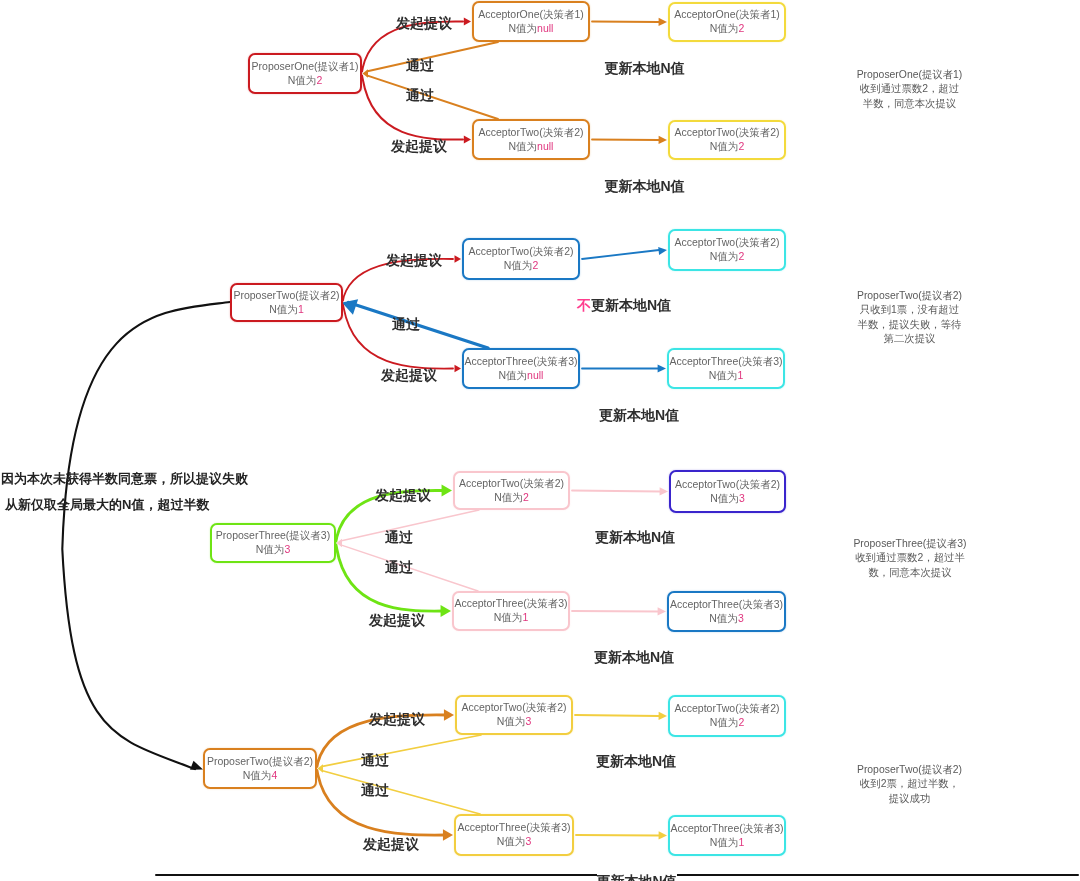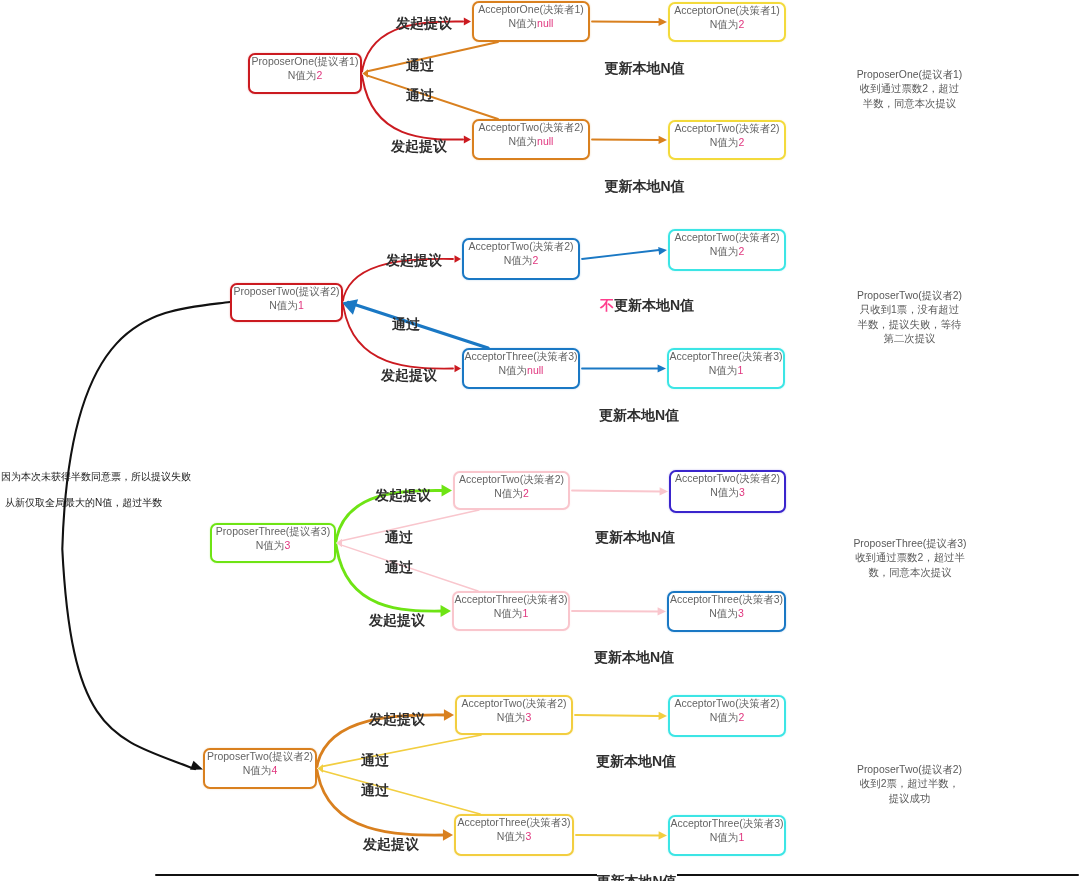--- a/index.html
+++ b/index.html
@@ -4,31 +4,31 @@
 <title>Paxos</title>
 <style>
   html,body{margin:0;padding:0;background:#ffffff;}
   body{width:1080px;height:881px;position:relative;overflow:hidden;
        font-family:"Liberation Sans",sans-serif;
        -webkit-font-smoothing:antialiased;text-rendering:optimizeLegibility;}
   #stage{position:absolute;left:0;top:0;width:1080px;height:881px;background:#fff;}
   svg.layer{position:absolute;left:0;top:0;width:1080px;height:881px;overflow:visible;
             pointer-events:none;}
   .node{position:absolute;box-sizing:border-box;display:flex;flex-direction:column;
-        align-items:center;justify-content:flex-start;border-radius:7px;background:#fff;
+        align-items:center;justify-content:center;border-radius:7px;background:#fff;
         text-align:center;line-height:1.3;color:#646464;font-size:10.5px;}
   .node .nl{white-space:nowrap;}
   .node .l2{margin-top:0px;}
   .val{color:#e0357e;font-weight:normal;}
   .ann{position:absolute;text-align:center;color:#595959;font-size:10.4px;
        line-height:1.38;white-space:pre-line;}
   .edgelabel{position:absolute;color:#2e2e2e;font-size:14px;font-weight:bold;
        white-space:nowrap;transform-origin:0 0;}
   .edgelabel.bg{background:#fff;margin-top:44px;}
-  .sidetext{position:absolute;color:#232323;font-size:10px;font-weight:normal;white-space:nowrap;}
+  .sidetext{position:absolute;color:#232323;font-size:13px;font-weight:bold;white-space:nowrap;}
   .bottomlabel{position:absolute;color:#1a1a1a;font-size:7.8px;font-weight:bold;
        white-space:nowrap;background:#fff;padding:0 2px;line-height:1;}
 </style>
 </head>
 <body>
 
 <div id="stage">
     <svg class="layer" viewBox="0 0 1080 881">
       <defs></defs>
       <path d="M 362 71.5
@@ -95,21 +95,21 @@
       C 71.9 739.0, 115.2 737.8, 195 769.1" fill="none" stroke="#111111" stroke-width="2.1" stroke-linecap="round" stroke-linejoin="round"></path>
       <polygon points="203,769.5 190.07686872421615,769.680770652643 193.51720103985102,760.7183985582698" fill="#111111"></polygon>
       <path d="M 156 875 L 1078 875" fill="none" stroke="#111111" stroke-width="2" stroke-linecap="round" stroke-linejoin="round"></path>
     </svg>
     <div class="edgelabel bg" style="left: 604.5px; top: 15.5px;">更新本地N值</div>
     <div class="edgelabel bg" style="left: 604.5px; top: 133.5px;">更新本地N值</div>
     <div class="edgelabel" style="left: 396px; top: 14.5px;">发起提议</div>
     <div class="edgelabel" style="left: 391px; top: 137.5px;">发起提议</div>
     <div class="edgelabel" style="left: 406px; top: 56.5px;">通过</div>
     <div class="edgelabel" style="left: 406px; top: 86.5px;">通过</div>
-    <div class="edgelabel bg" style="left: 600px; top: 253px;"><span style="color: rgb(255, 61, 141);">不</span><span>更新本地N值</span></div>
+    <div class="edgelabel bg" style="left: 577px; top: 253px;"><span style="color: rgb(255, 61, 141);">不</span><span>更新本地N值</span></div>
     <div class="edgelabel bg" style="left: 599px; top: 362.5px;">更新本地N值</div>
     <div class="edgelabel" style="left: 386px; top: 252px;">发起提议</div>
     <div class="edgelabel" style="left: 381px; top: 366.5px;">发起提议</div>
     <div class="edgelabel" style="left: 392px; top: 315.5px;">通过</div>
     <div class="edgelabel bg" style="left: 595px; top: 484.5px;">更新本地N值</div>
     <div class="edgelabel bg" style="left: 594px; top: 605px;">更新本地N值</div>
     <div class="edgelabel" style="left: 375px; top: 486.5px;">发起提议</div>
     <div class="edgelabel" style="left: 369px; top: 612px;">发起提议</div>
     <div class="edgelabel" style="left: 385px; top: 529px;">通过</div>
     <div class="edgelabel" style="left: 385px; top: 559px;">通过</div>

